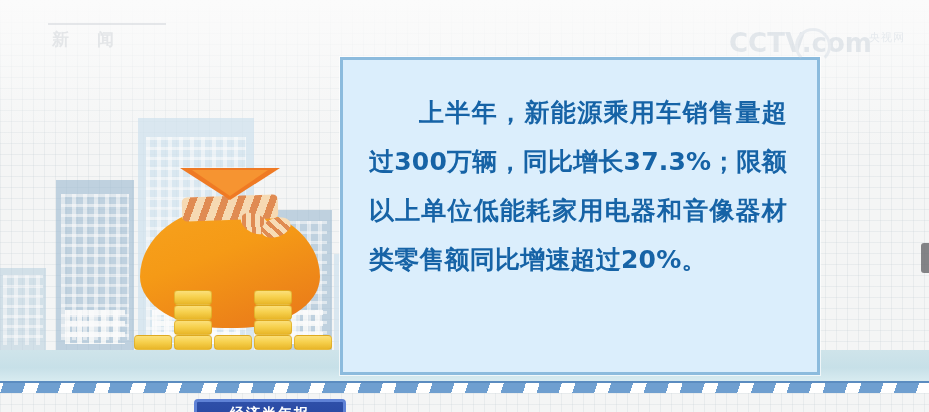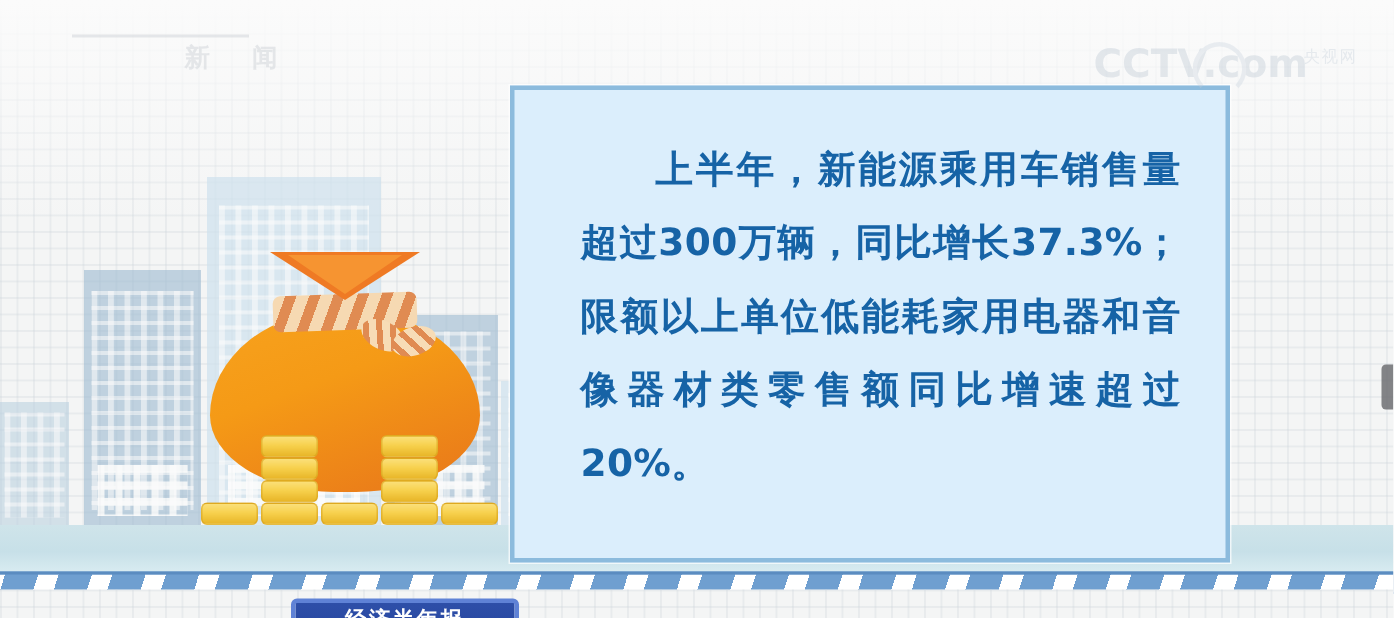--- a/index.html
+++ b/index.html
@@ -171,21 +171,21 @@
     left: 340px;
     top: 57px;
     width: 480px;
     height: 318px;
     background: #dbeefc;
     border: 3px solid #8cbbdd;
     box-sizing: border-box;
     box-shadow: 0 0 0 1px rgba(255,255,255,0.7);
   }
   .panel-inner {
-    padding: 28px 30px 0 44px;
+    padding: 28px 30px 0 26px;
   }
   .panel-text {
     color: #1663a6;
     font-family: "DejaVu Sans", "Liberation Sans", sans-serif;
     font-size: 25px;
     font-weight: bold;
     line-height: 49px;
     letter-spacing: 0.2px;
     text-indent: 2em;
     text-align: justify;
@@ -209,21 +209,21 @@
     line-height: 32px;
     -webkit-text-stroke: 1px #c3c8ce;
     color: transparent;
     white-space: nowrap;
   }
   .cctv-bug .cc-sub {
     font-family: "DejaVu Sans", "Liberation Sans", sans-serif;
     font-size: 17px;
     font-weight: bold;
     letter-spacing: 11px;
-    text-align: right;
+    text-align: left;
     line-height: 24px;
     color: #c3c8ce;
     padding-left: 6px;
   }
   .cc-underline {
     height: 2px; background: #c3c8ce; width: 118px; margin: -3px 0 2px 2px;
   }
 
   
   .watermark {

